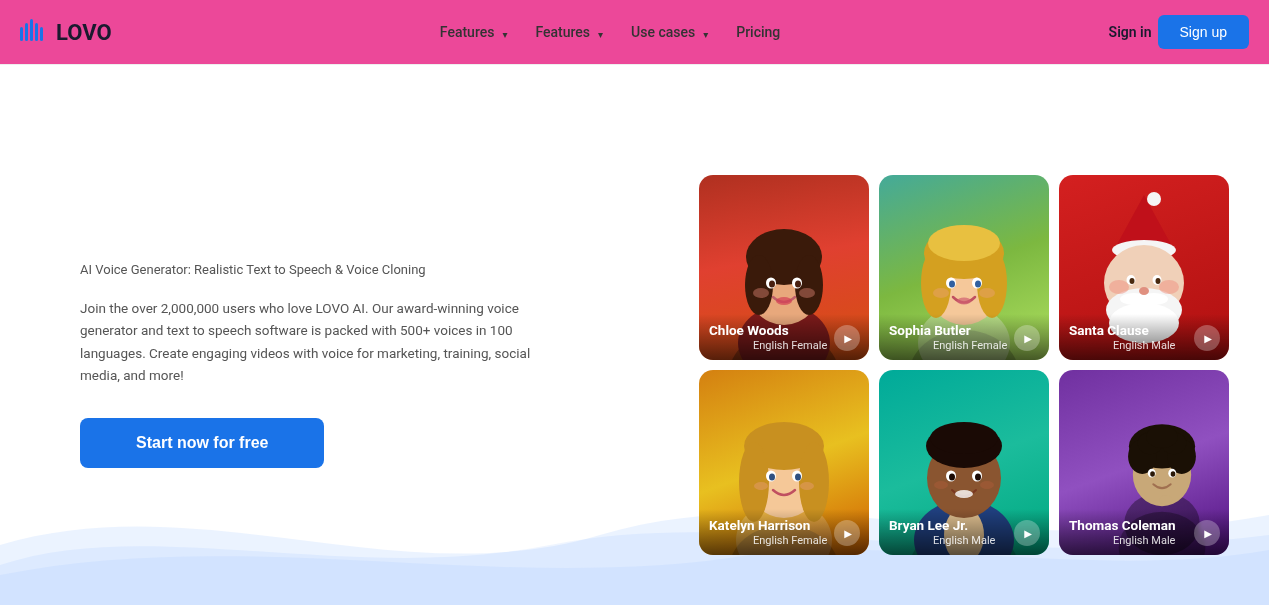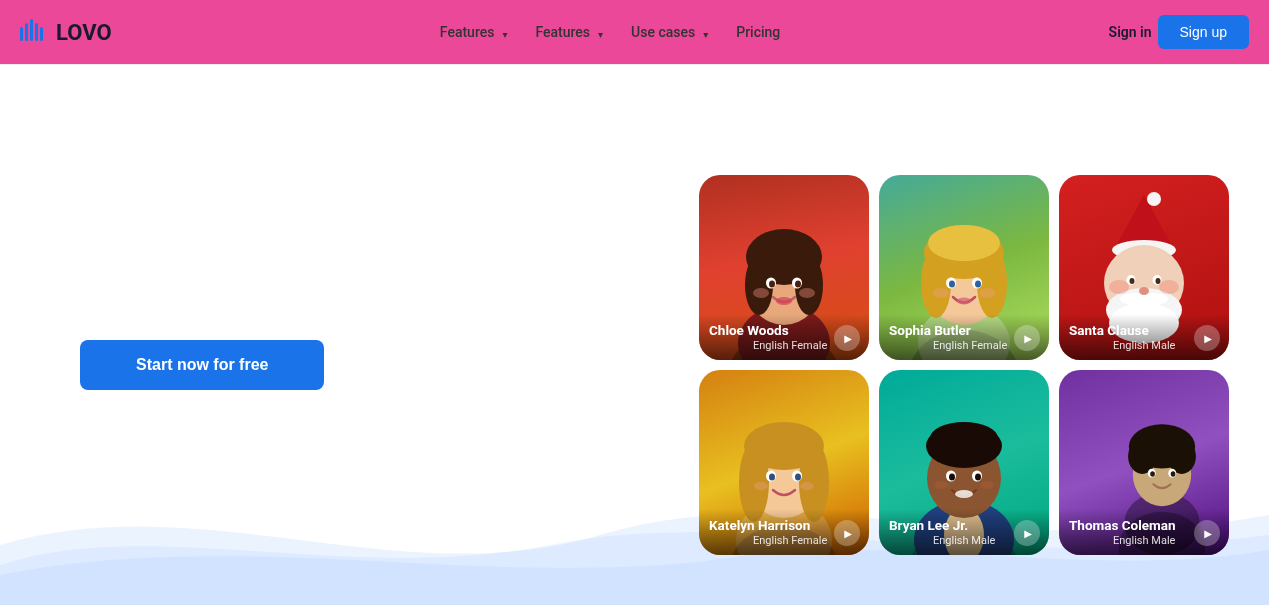--- a/index.html
+++ b/index.html
@@ -51,21 +51,21 @@
     .hero-content { position: relative; z-index: 1; display: flex; align-items: center; width: 100%; justify-content: space-between; }
 
     .voice-grid-wrapper {
       display: grid;
       grid-template-columns: 170px 170px 170px;
       grid-template-rows: 185px 185px;
       gap: 10px;
     }
 
     .vc {
-      border-radius: 21px; overflow: hidden; position: relative; cursor: pointer;
+      border-radius: 14px; overflow: hidden; position: relative; cursor: pointer;
     }
     .vc-overlay {
       position: absolute; bottom: 0; left: 0; right: 0;
       background: linear-gradient(transparent, rgba(0,0,0,0.6));
       padding: 8px 10px 8px 10px;
     }
     .vc-name { font-size: 13.5px; font-weight: 700; color: #fff; }
     .vc-sub  { font-size: 11px; color: rgba(255,255,255,0.85); margin-top: 1px; margin-left: 44px; }
     .vc-play {
       position: absolute; right: 9px; bottom: 9px;
@@ -133,20 +133,22 @@
     <svg viewBox="0 0 1269 140" preserveAspectRatio="none" style="width:100%;height:100%;">
       <path d="M0,80 C200,20 400,130 600,70 C800,10 1000,100 1269,50 L1269,140 L0,140 Z" fill="rgba(100,160,255,0.13)"></path>
       <path d="M0,100 C150,50 350,120 550,80 C750,40 950,110 1269,70 L1269,140 L0,140 Z" fill="rgba(100,160,255,0.1)"></path>
       <path d="M0,110 C250,60 500,130 750,90 C900,70 1100,115 1269,85 L1269,140 L0,140 Z" fill="rgba(130,180,255,0.12)"></path>
     </svg>
   </div>
 
   <div class="hero-content">
 
     <div class="hero-left">
+      <p class="hero-subtitle">AI Voice Generator: Realistic Text to Speech &amp; Voice Cloning</p>
+      <p class="hero-desc">Join the over 2,000,000 users who love LOVO AI. Our award-winning voice generator and text to speech software is packed with 500+ voices in 100 languages. Create engaging videos with voice for marketing, training, social media, and more!</p>
       <button class="btn-start">Start now for free</button>
     </div>
 
     <div class="voice-grid-wrapper">
 
       <div class="vc vc-chloe">
         <svg class="avatar" viewBox="0 0 170 185" xmlns="http://www.w3.org/2000/svg">
 
           <ellipse cx="85" cy="200" rx="55" ry="45" fill="rgba(0,0,0,0.3)"></ellipse>
 

